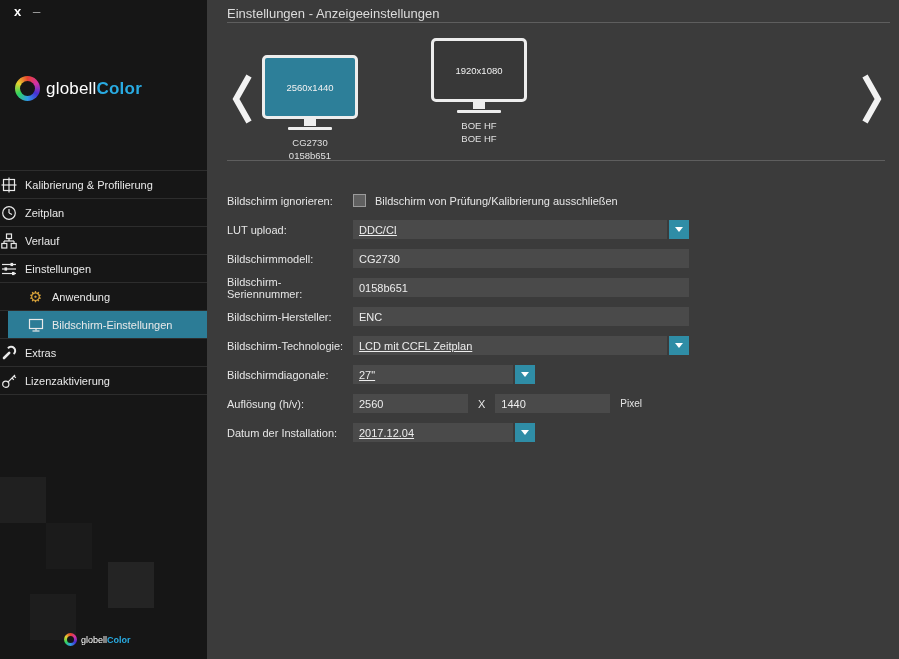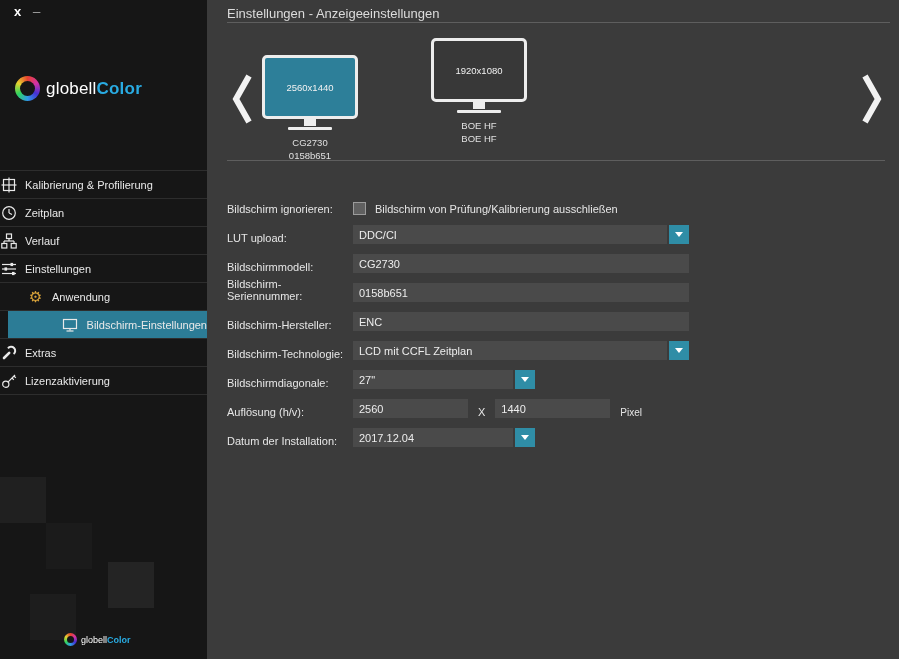--- a/index.html
+++ b/index.html
@@ -15,21 +15,21 @@
   .ring { width:25px; height:25px; border-radius:50%; position:relative; flex:0 0 25px;
           background:conic-gradient(#e6432f,#d431a5,#4531d4,#2f9be6,#2fd45e,#e6d42f,#e6432f); }
   .ring::after { content:""; position:absolute; inset:5px; border-radius:50%; background:#161616; }
   .logo-text { font-size:17px; color:#fff; letter-spacing:.2px; }
   .logo-text .accent { color:var(--logo-accent,#29abe2); font-weight:bold; }
 
   .menu { position:absolute; top:170px; left:0; width:207px; border-bottom:1px solid #2d2d2d; }
   .menu-item { height:28px; display:flex; align-items:center; gap:8px; padding-left:0;
                border-top:1px solid #2d2d2d; color:#e9e9e9; font-size:11px; cursor:pointer; }
   .menu-item.sub { padding-left:27px; }
-  .menu-item.selected { background:linear-gradient(to right,#161616 0,#161616 8px,var(--accent,#2c7c96) 8px);justify-content:flex-end; }
+  .menu-item.selected { background:linear-gradient(to right,#161616 0,#161616 8px,var(--accent,#2c7c96) 8px); }
   .mi { width:17px; height:17px; flex:0 0 17px; display:flex; align-items:center; justify-content:center; color:#e9e9e9; }
   .mi svg { width:16px; height:16px; stroke:currentColor; fill:none; stroke-width:1.2; }
   .mi .knob { fill:currentColor; stroke:none; }
   .gear-glyph { font-size:15px; line-height:1; color:#d9a33a; }
 
   .deco { position:absolute; }
   .deco.d1 { left:0;   top:477px; width:46px; height:46px; background:#202020; }
   .deco.d2 { left:46px; top:523px; width:46px; height:46px; background:#1b1b1b; }
   .deco.d3 { left:108px; top:562px; width:46px; height:46px; background:#242424; }
   .deco.d4 { left:30px; top:594px; width:46px; height:46px; background:#1d1d1d; }
@@ -55,28 +55,28 @@
             background:#383838; display:flex; align-items:center; justify-content:center;
             font-size:9.5px; color:#f2f2f2; }
   .monitor.active .screen { background:var(--screen-active,#2d7f99);margin-top:17px; }
   .neck { width:12px; height:7px; background:#ededed; margin:0 auto; }
   .base { width:44px; height:3px; background:#ededed; margin:1px auto 0; border-radius:1px; }
   .mon-label { margin-top:7px; font-size:9.5px; line-height:1.35; color:#e0e0e0; }
 
   .section-line { position:absolute; top:160px; left:20px; right:14px; height:1px; background:#5e5e5e; }
 
   .form { position:absolute; left:20px; top:186px; }
-  .row { display:flex; align-items:flex-end; height:29px; }
+  .row { display:flex; align-items:center; height:29px; }
   .flabel { width:126px; flex:0 0 126px; font-size:11px; color:#e6e6e6; }
   .tinput { height:19px; background:#4a4a4a; border:0; outline:none; color:#ededed;
             font-size:11px; padding:0 6px; font-family:"Liberation Sans", sans-serif; }
   .w-wide { width:336px; }
   .w-res { width:115px; }
   .dd { height:19px; background:#4a4a4a; color:#ededed; font-size:11px; padding:0 6px;
-        display:flex; align-items:center; cursor:pointer; }
+        display:flex; align-items:center; cursor:pointer;text-decoration:underline; }
   .dd-wide { width:314px; } .dd-small { width:160px; }
   .dd-btn { width:20px; height:19px; margin-left:2px; background:var(--accent-button,#2f8da6);
             display:flex; align-items:center; justify-content:center; cursor:pointer; flex:0 0 20px; }
   .tri { width:0; height:0; border-left:4px solid transparent; border-right:4px solid transparent;
          border-top:5px solid #fff; }
   .checkbox { width:13px; height:13px; background:#606060; border:1px solid #9b9b9b;
               margin-right:9px; flex:0 0 13px; cursor:pointer; }
   .cb-label { font-size:11px; color:#e6e6e6; }
   .res-x { margin:0 10px; font-size:11px; color:#e6e6e6; }
   .unit { margin-left:10px; font-size:10px; color:#e6e6e6; }

